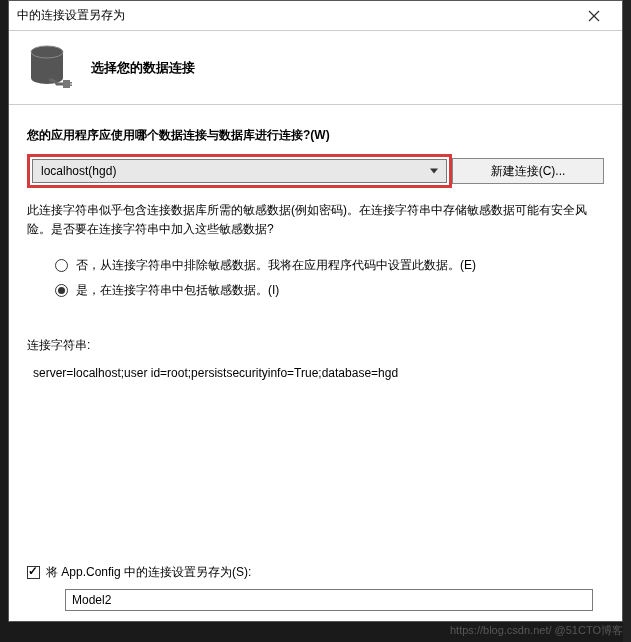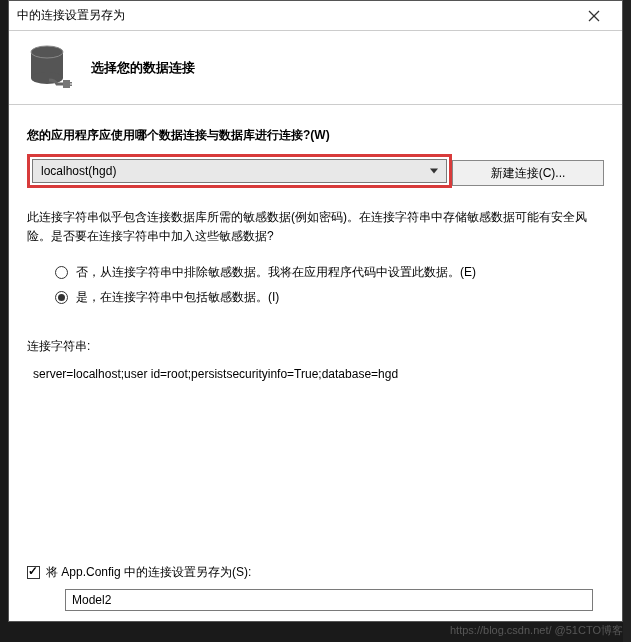--- a/index.html
+++ b/index.html
@@ -53,21 +53,20 @@
     .content {
       flex: 1;
       padding: 22px 18px 10px 18px;
       display: flex;
       flex-direction: column;
     }
     .question-label { font-size: 12px; margin-bottom: 10px; font-weight: 600; }
     .conn-row {
       display: flex;
       margin-bottom: 4px;
-      align-items: center;
     }
     .select-wrap {
       border: 3px solid #d83b3b;
       padding: 2px;
       flex: 1;
     }
     .select-box {
       width: 100%;
       height: 24px;
       background: #e8e8e8;
@@ -96,21 +95,21 @@
       background: #f0f0f0;
       font-size: 12px;
       cursor: pointer;
       display: flex;
       align-items: center;
       justify-content: center;
     }
     .warning-text {
       font-size: 12px;
       line-height: 1.6;
-      margin-top: 16px;
+      margin-top: 9px;
     }
     .radio-group { margin: 10px 0 8px 28px; }
     .radio-row {
       display: flex;
       align-items: center;
       gap: 8px;
       margin: 8px 0;
       font-size: 12px;
     }
     .radio {
@@ -124,21 +123,21 @@
     .radio.selected::after {
       content: "";
       position: absolute;
       width: 7px;
       height: 7px;
       background: #333;
       border-radius: 50%;
       left: 2px;
       top: 2px;
     }
-    .cs-label { font-size: 12px; margin-top: 16px; }
+    .cs-label { font-size: 12px; margin-top: 22px; }
     .cs-value { font-size: 12px; margin-top: 12px; margin-left: 6px; }
     .spacer { flex: 1; }
     .save-row {
       display: flex;
       align-items: center;
       gap: 6px;
       margin-bottom: 8px;
     }
     .checkbox {
       width: 13px;

